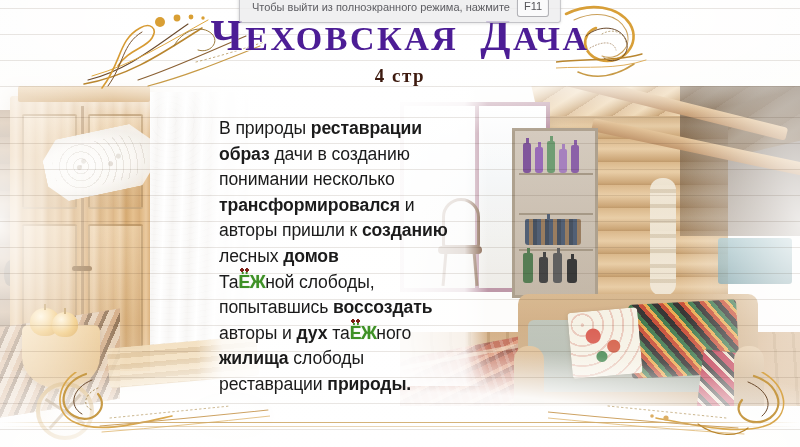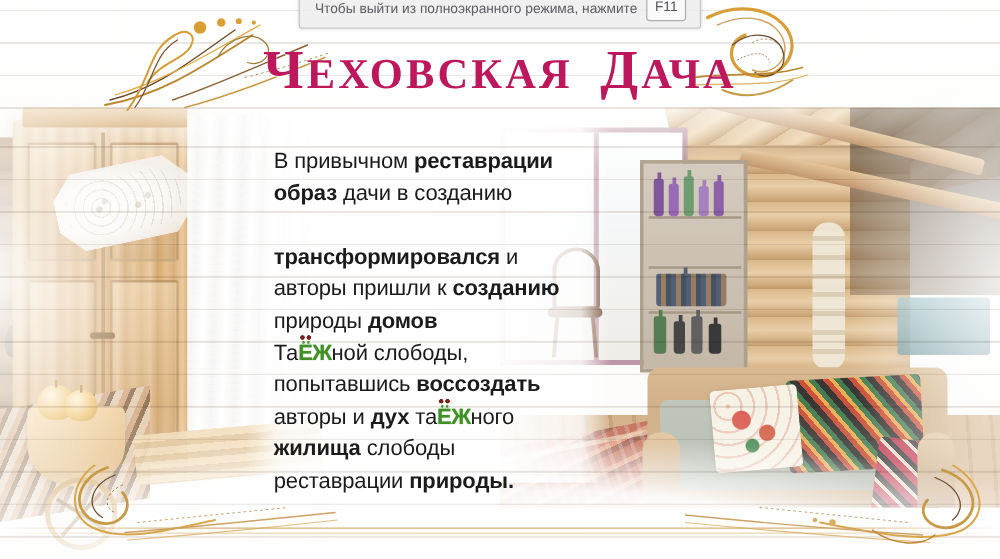--- a/index.html
+++ b/index.html
@@ -343,24 +343,23 @@
   
   .header {
     position:absolute; left:0; top:14px; width:800px;
     text-align:center; z-index:6;
   }
   .title {
     font-family: "Liberation Serif", "DejaVu Serif", serif;
     font-weight:700;
     font-size:34px;
     letter-spacing:2.5px;
-    color:#be185d;
+    color:#4c1d95;
     line-height:1;
     text-shadow: 0 1px 0 rgba(255,255,255,.8);
-    margin-top: 20px;
   }
   .title .cap { font-size:44px; }
   .subtitle {
     margin-top:7px;
     font-family: "Liberation Serif", "DejaVu Serif", serif;
     font-weight:700;
     font-size:19px;
     letter-spacing:1.5px;
     color:#3e1b10;
   }
@@ -564,29 +563,30 @@
   </svg>
 
   <div class="goldline g1"></div>
   <div class="goldline g2"></div>
 
   <div class="header">
     <div class="title">
       <span class="cap">Ч</span><span>ЕХОВСКАЯ</span>
       &nbsp;<span class="cap">Д</span><span>АЧА</span>
     </div>
+    <div class="subtitle">4 стр</div>
   </div>
 
   <div class="body-text">
-    <span>В привычном </span><b>реставрации</b><br>
+    <span>В природы </span><b>реставрации</b><br>
     <b>образ</b><span> дачи в созданию</span><br>
-    <br>
+    <span>понимании несколько</span><br>
     <b>трансформировался</b><span> и</span><br>
     <span>авторы пришли к </span><b>созданию</b><br>
-    <span>природы </span><b>домов</b><br>
+    <span>лесных </span><b>домов</b><br>
     <span>Та</span><span class="yozh"><span class="dots"></span><span>ЁЖ</span></span><span>ной слободы,</span><br>
     <span>попытавшись </span><b>воссоздать</b><br>
     <span>авторы и </span><b>дух</b><span> та</span><span class="yozh"><span class="dots"></span><span>ЁЖ</span></span><span>ного</span><br>
     <b>жилища</b><span> слободы</span><br>
     <span>реставрации </span><b>природы.</b>
   </div>
 
   <div class="fs-toast">
     <span>Чтобы выйти из полноэкранного режима, нажмите</span>
     <span class="fs-key">F11</span>

